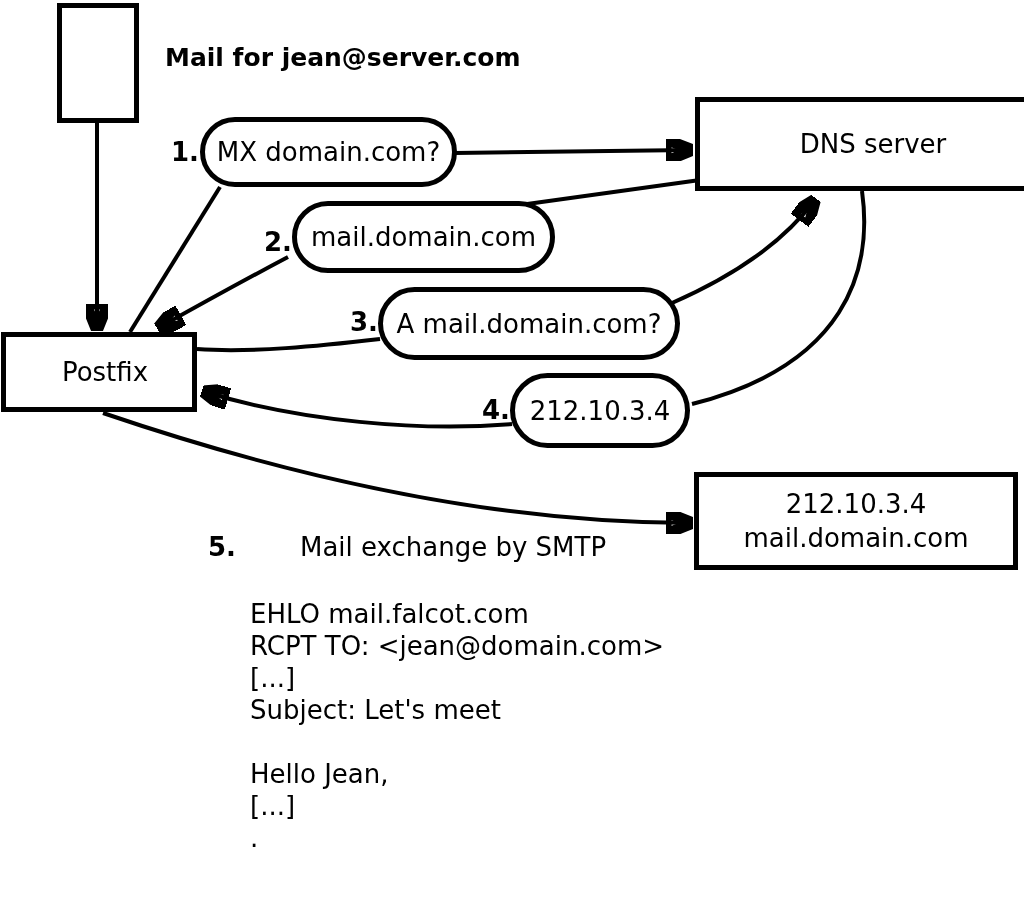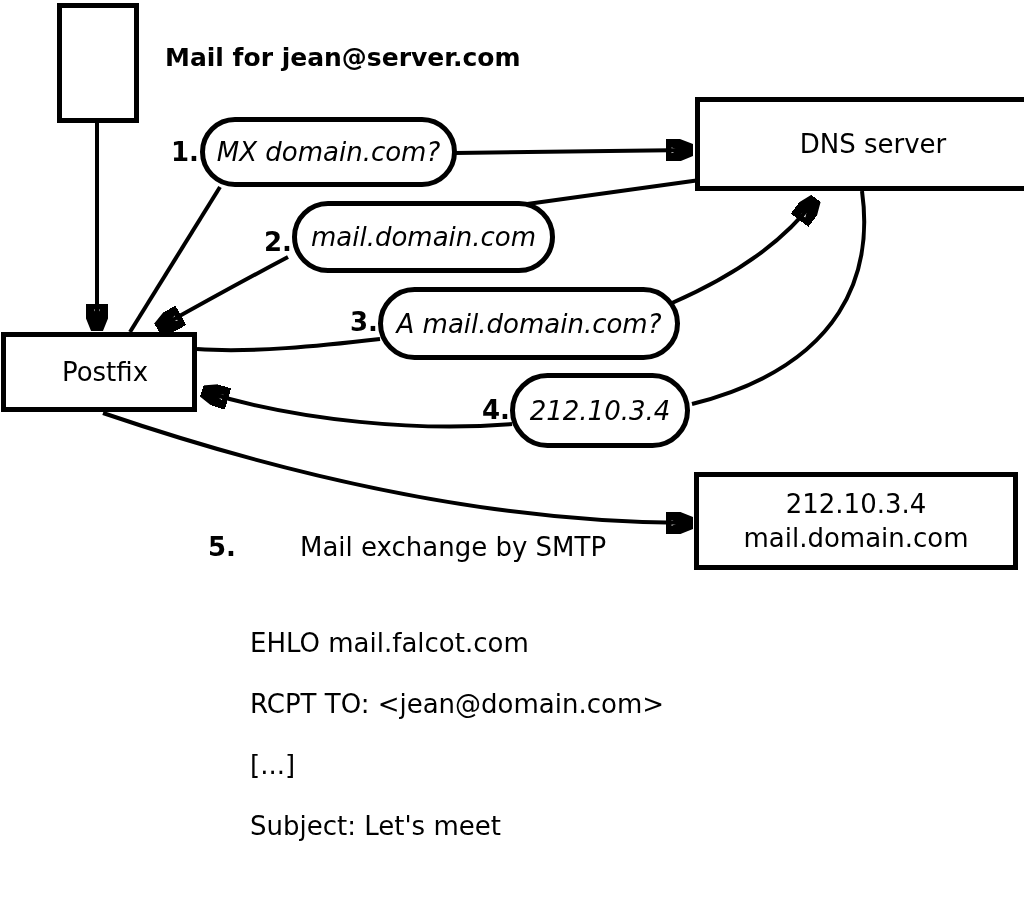--- a/index.html
+++ b/index.html
@@ -31,21 +31,21 @@
     display:flex;
     flex-direction:column;
     align-items:center;
     justify-content:center;
     font-size:26px;
     line-height:34px;
     text-align:center;
     z-index:2;
     white-space:nowrap;
   }
-  .pill{border-radius:38px;font-style:italic;}
+  .pill{border-radius:38px;}
   .envelope{left:57px;top:3px;width:82px;height:120px;}
   .postfix-box{left:1px;top:332px;width:196px;height:80px;padding-left:12px;}
   .dns-box{left:695px;top:97px;width:356px;height:94px;}
   .mailserver-box{left:694px;top:472px;width:324px;height:98px;}
   .pill1{left:200px;top:117px;width:257px;height:70px;}
   .pill2{left:292px;top:201px;width:263px;height:72px;}
   .pill3{left:378px;top:287px;width:302px;height:73px;}
   .pill4{left:510px;top:373px;width:180px;height:75px;}
   .num{
     position:absolute;
@@ -92,21 +92,20 @@
   .smtp-block{
     position:absolute;
     left:250px;top:598px;
     font-size:26px;
     z-index:3;
   }
   .smtp-line{
     height:32px;
     line-height:32px;
     white-space:pre;
-    margin-top:29px;
   }
 </style>
 </head>
 <body>
 
 <div class="canvas">
 
   <svg class="connectors" viewBox="0 0 1024 919" xmlns="http://www.w3.org/2000/svg">
     <defs>
       <marker id="arrowhead" viewBox="0 0 10 8" refX="8.8" refY="4" markerWidth="6.8" markerHeight="5.5" orient="auto-start-reverse">
@@ -154,17 +153,18 @@
     <span class="step5-num">5.</span>
     <span class="step5-label">Mail exchange by SMTP</span>
   </div>
 
   <div class="smtp-block">
     <div class="smtp-line">EHLO mail.falcot.com</div>
     <div class="smtp-line">RCPT TO: &lt;jean@domain.com&gt;</div>
     <div class="smtp-line">[...]</div>
     <div class="smtp-line">Subject: Let's meet</div>
     <div class="smtp-line"></div>
+    <div class="smtp-line">Hello Jean,</div>
     <div class="smtp-line">[...]</div>
     <div class="smtp-line">.</div>
   </div>
 
 </div>
 
 </body></html>

